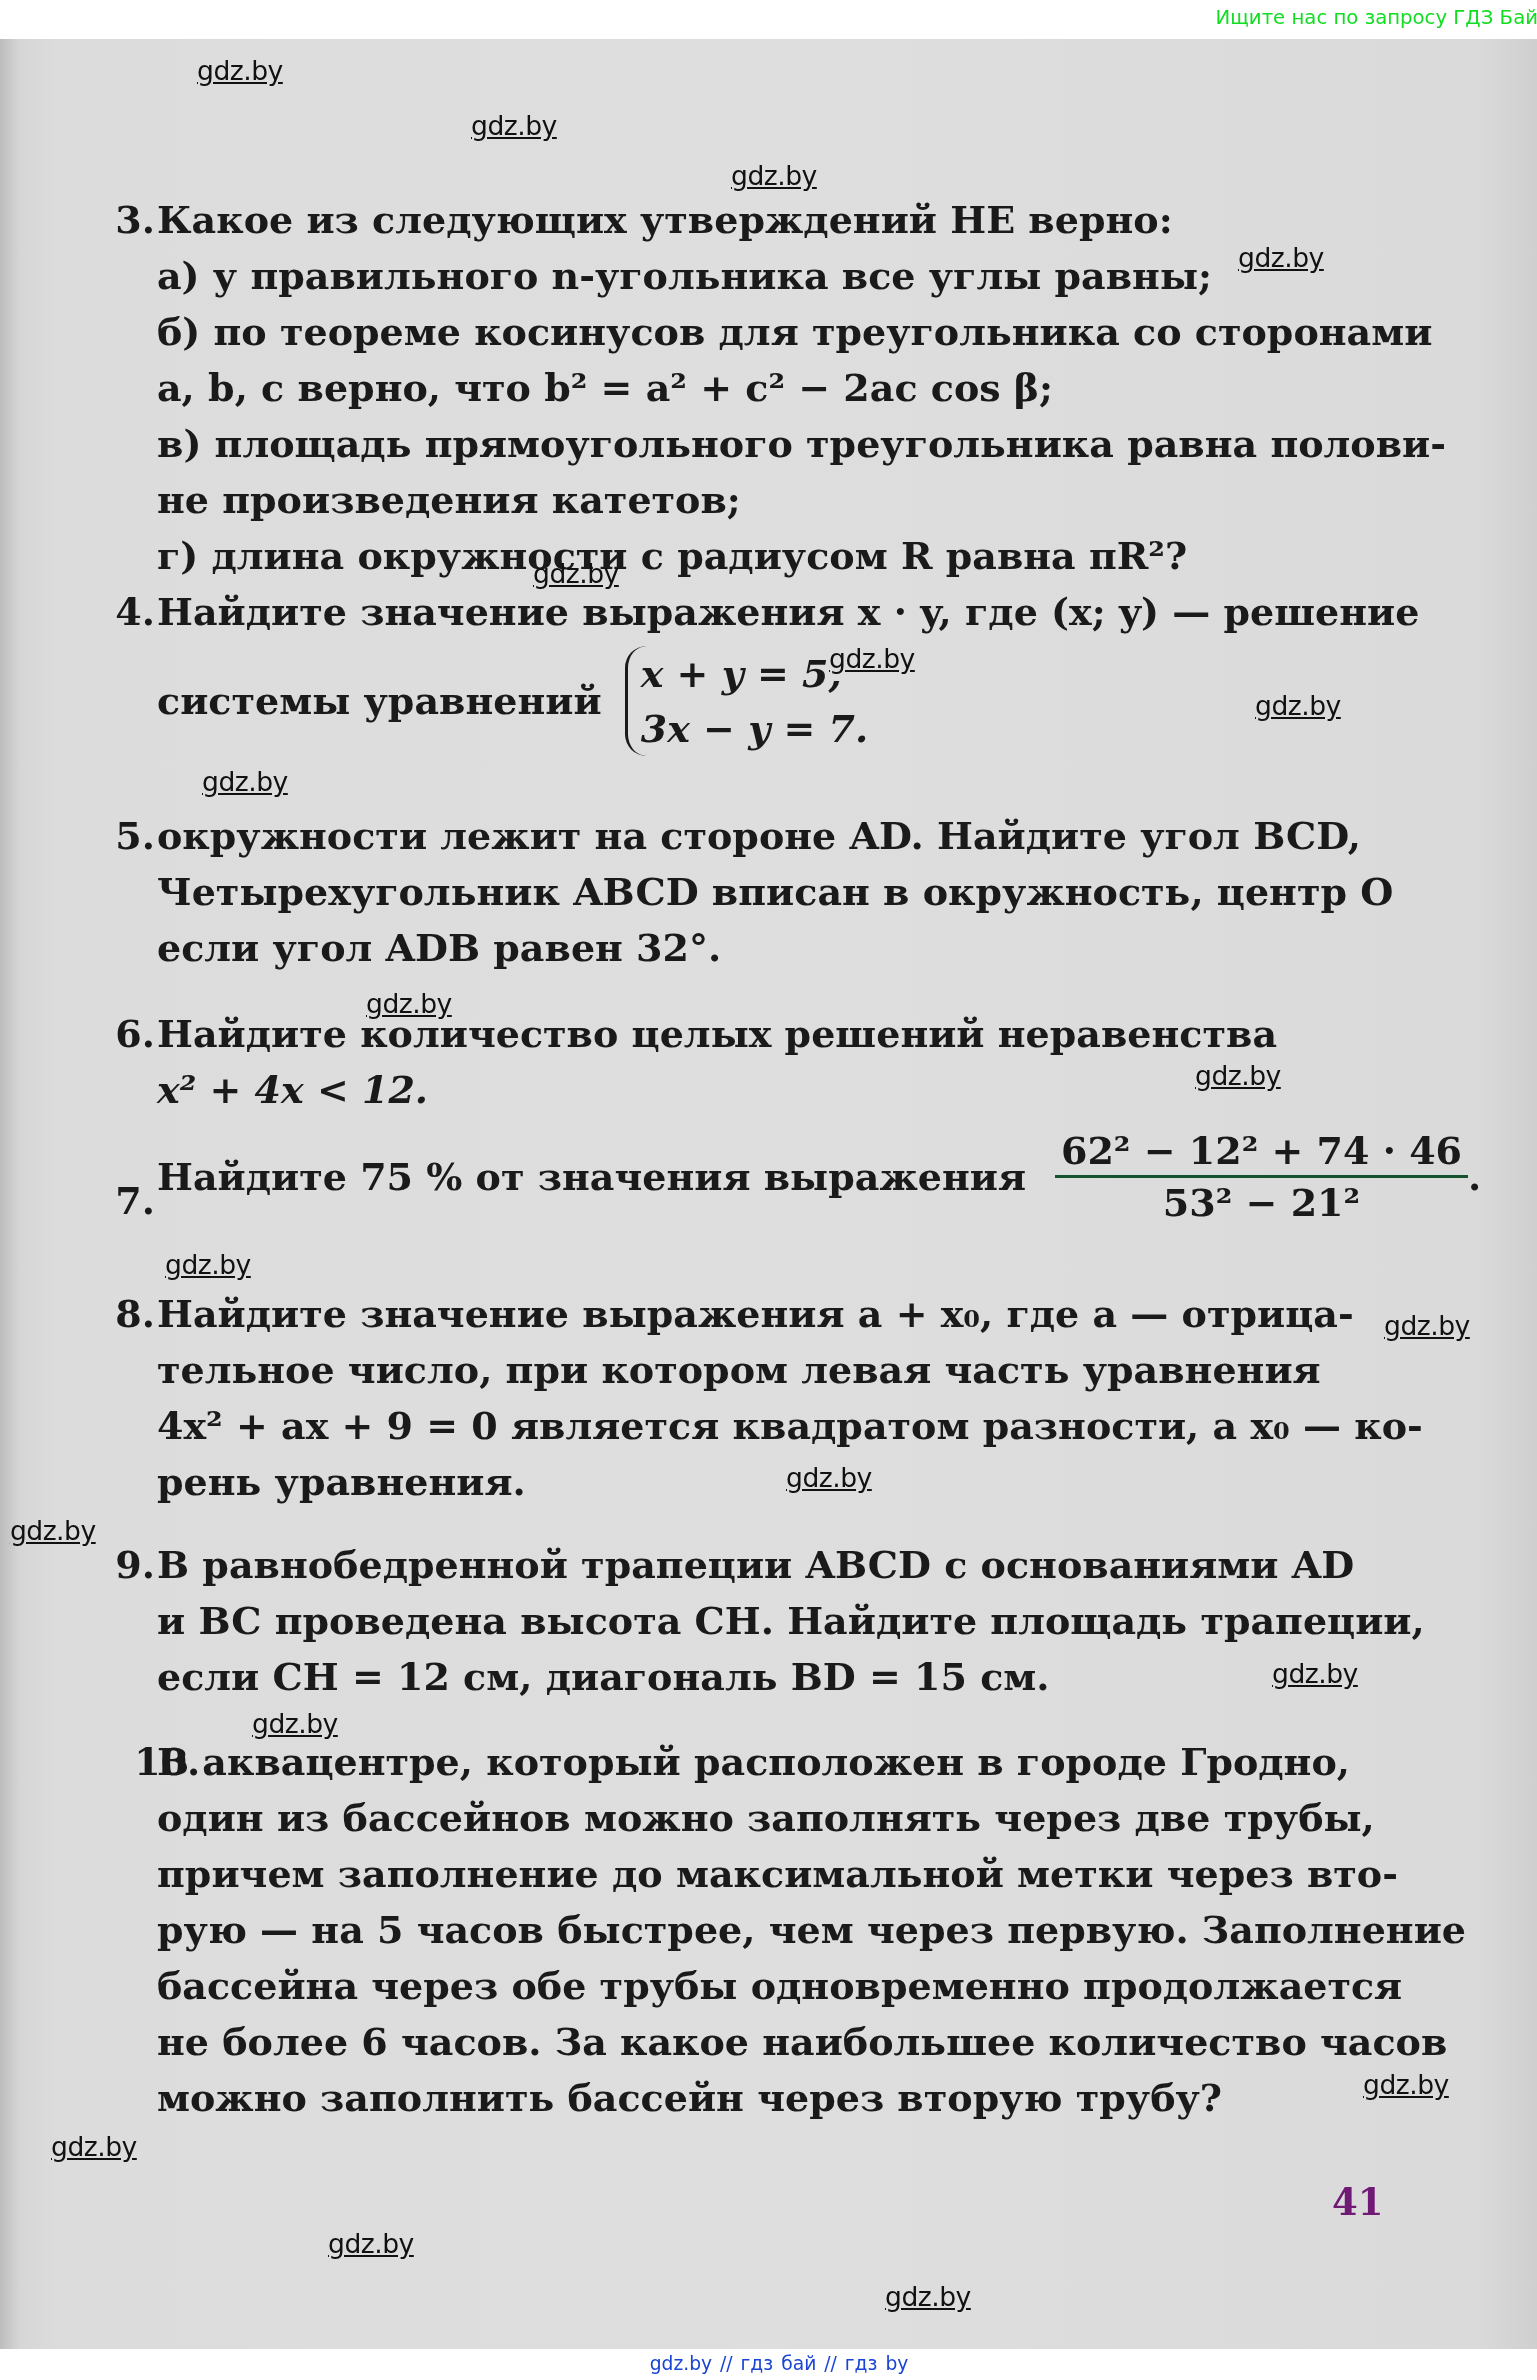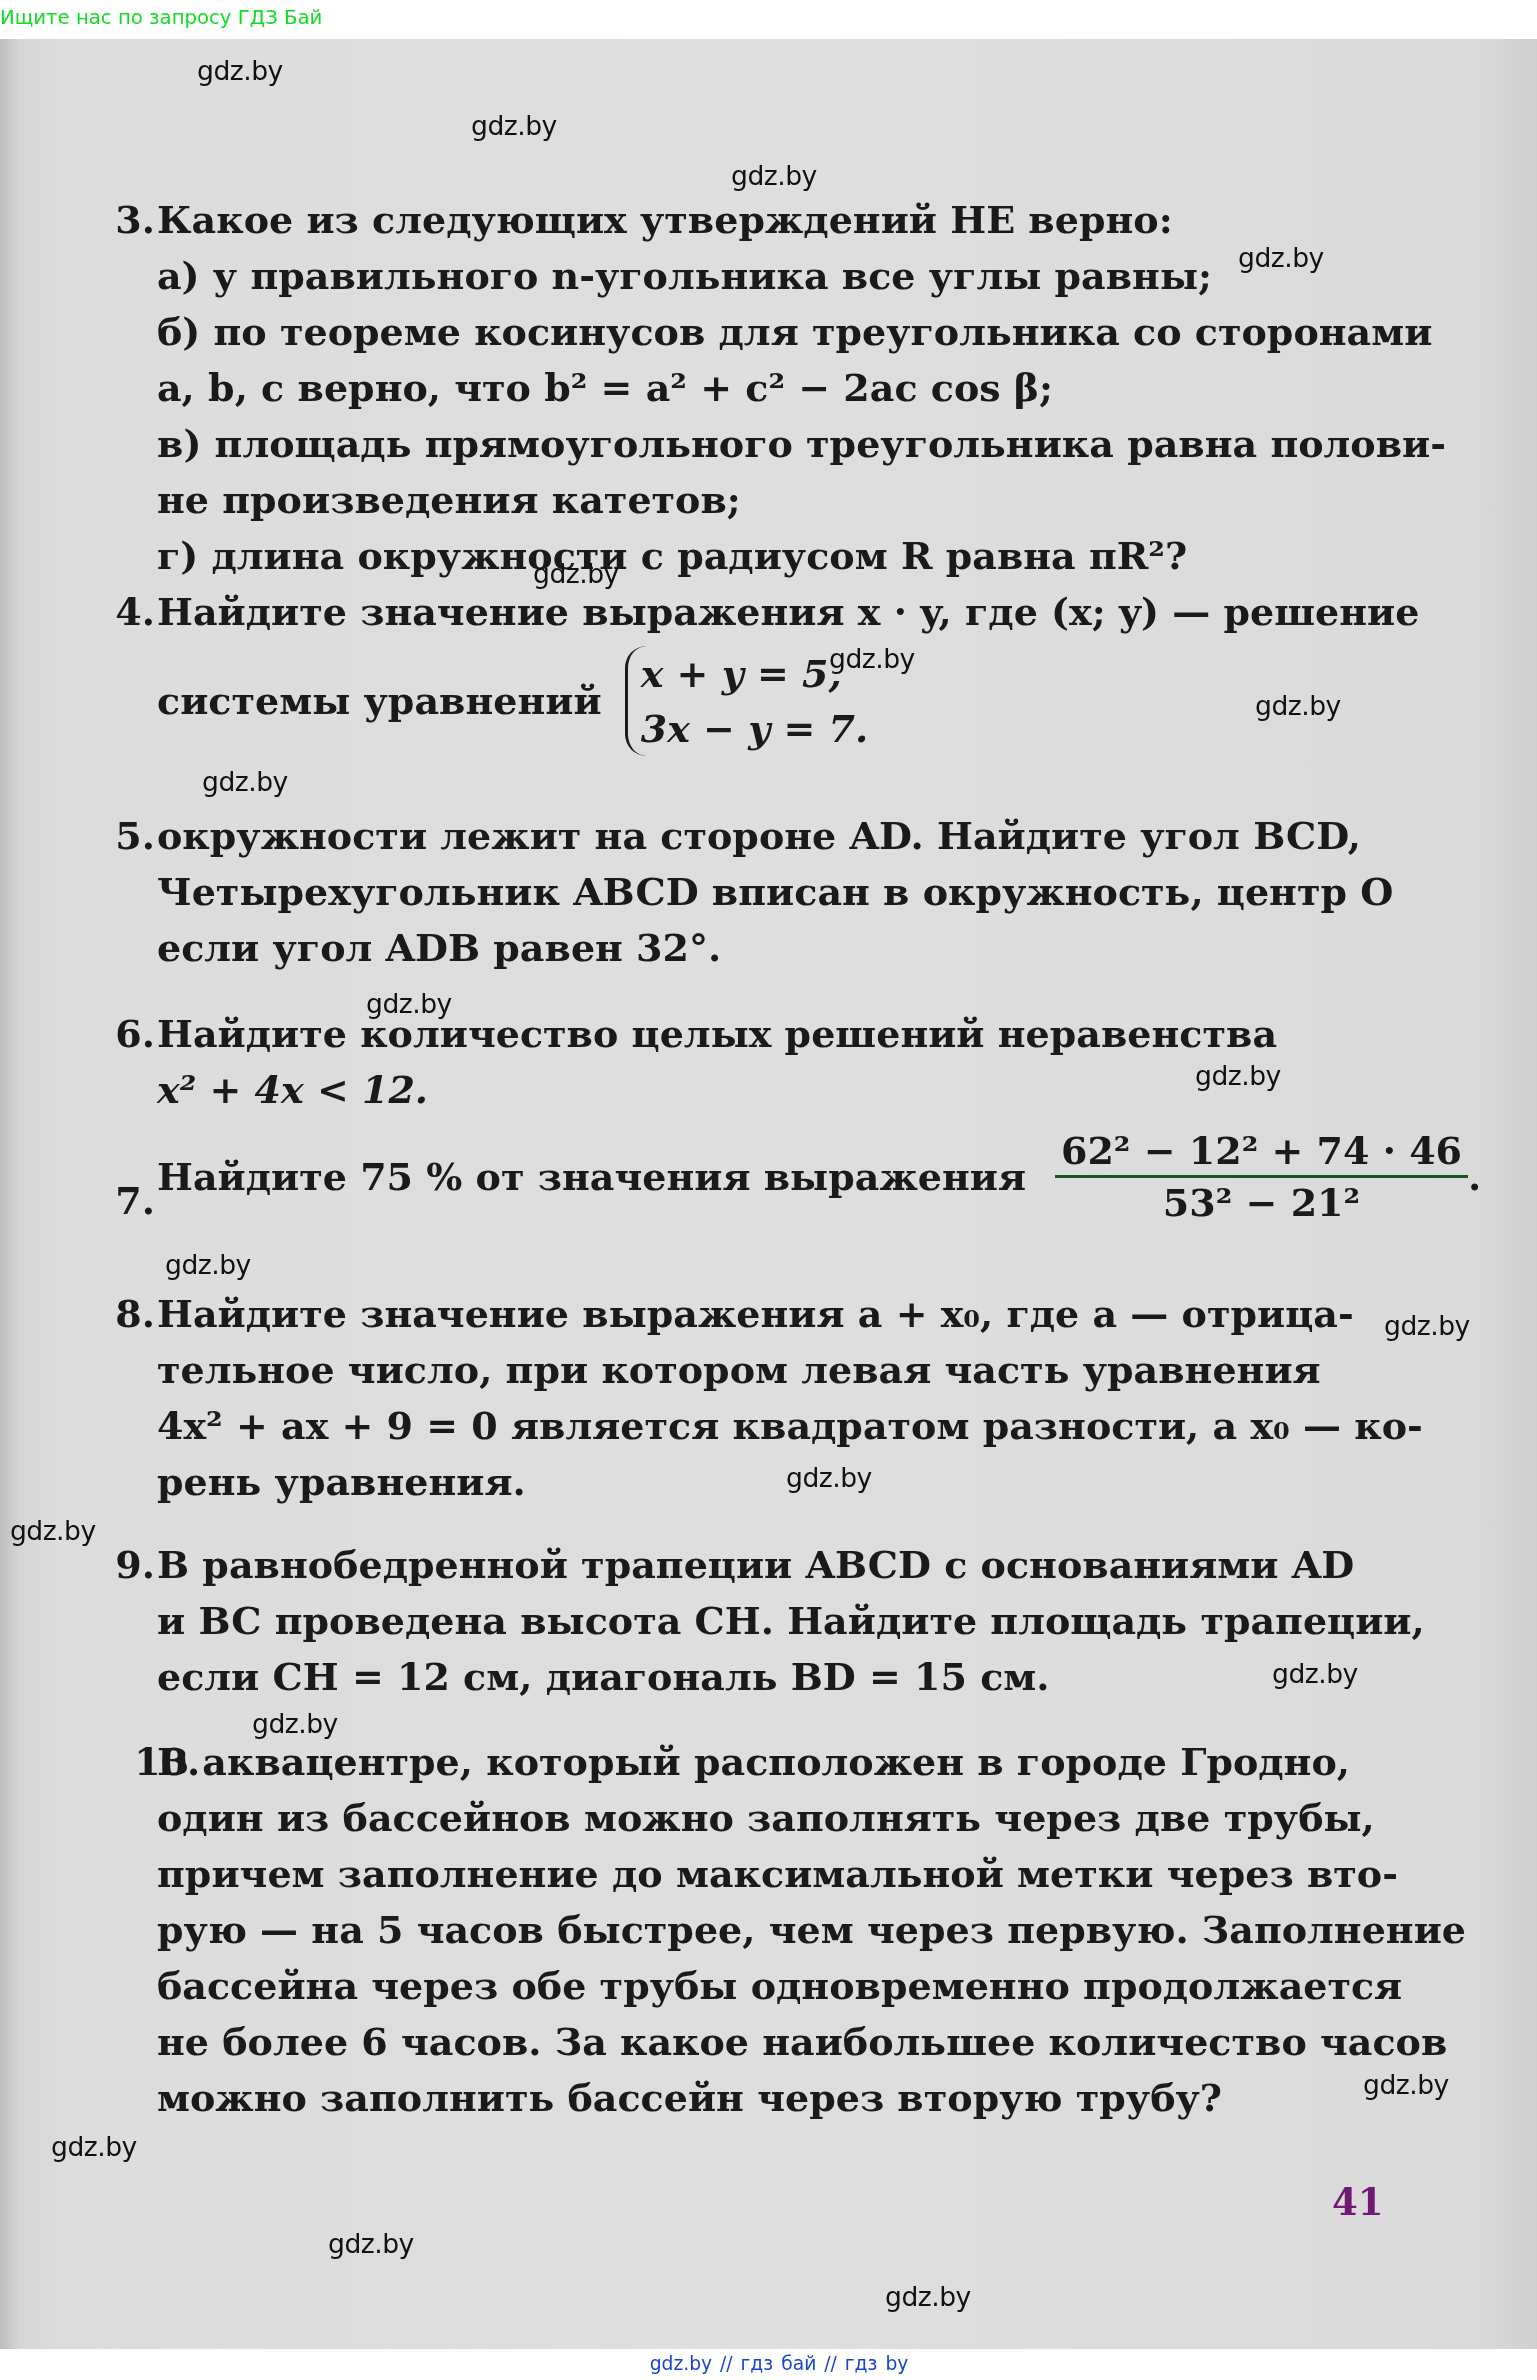--- a/index.html
+++ b/index.html
@@ -3,40 +3,40 @@
 <meta charset="utf-8">
 <style>
   html, body { margin: 0; padding: 0; }
   body {
     width: 1538px; height: 2381px; position: relative; overflow: hidden;
     background: #ffffff;
     font-family: "DejaVu Serif", "Liberation Serif", serif;
   }
   .top-banner {
     position: absolute; left: 0; top: 0; width: 1538px; height: 37px;
-    text-align: left; line-height: 35px;
+    text-align: right; line-height: 35px;
     font-family: "DejaVu Sans", "Liberation Sans", sans-serif;
     font-size: 19.7px; color: #11dd22; background: #fff;
   }
   .scan {
     position: absolute; left: 0; top: 39px; width: 1538px; height: 2310px;
     background: linear-gradient(90deg, #bdbdbd 0px, #d6d6d6 19.7px, #dcdcdc 59px, #dedede 50%, #dadada 96%, #cfcfcf 100%);
   }
   .bottom-banner {
     position: absolute; left: 0; top: 2349px; width: 1538px; height: 31.5px;
     text-align: center; line-height: 29.6px;
     font-family: "DejaVu Sans", "Liberation Sans", sans-serif;
     font-size: 18.7px; color: #1a44d6; background: #fff;
     word-spacing: 2px;
     margin-left: 10px;
   }
   .wm {
     position: absolute;
     font-family: "DejaVu Sans", "Liberation Sans", sans-serif;
-    font-size: 26.6px; color: #111; letter-spacing: -0.5px;
+    font-size: 26.6px; color: #111; letter-spacing: -0.5px; text-decoration: underline;
   }
   .task {
     position: absolute; left: 106px; width: 1271px;
     font-size: 38px; line-height: 56px; color: #1a1a1a;
     font-weight: bold;
   }
   .task .num {
     position: absolute; left: 0; top: 0; width: 49px; text-align: right;
   }
   .task .num.wide { left: -21.7px; width: 71px; margin-left: 45px; }

